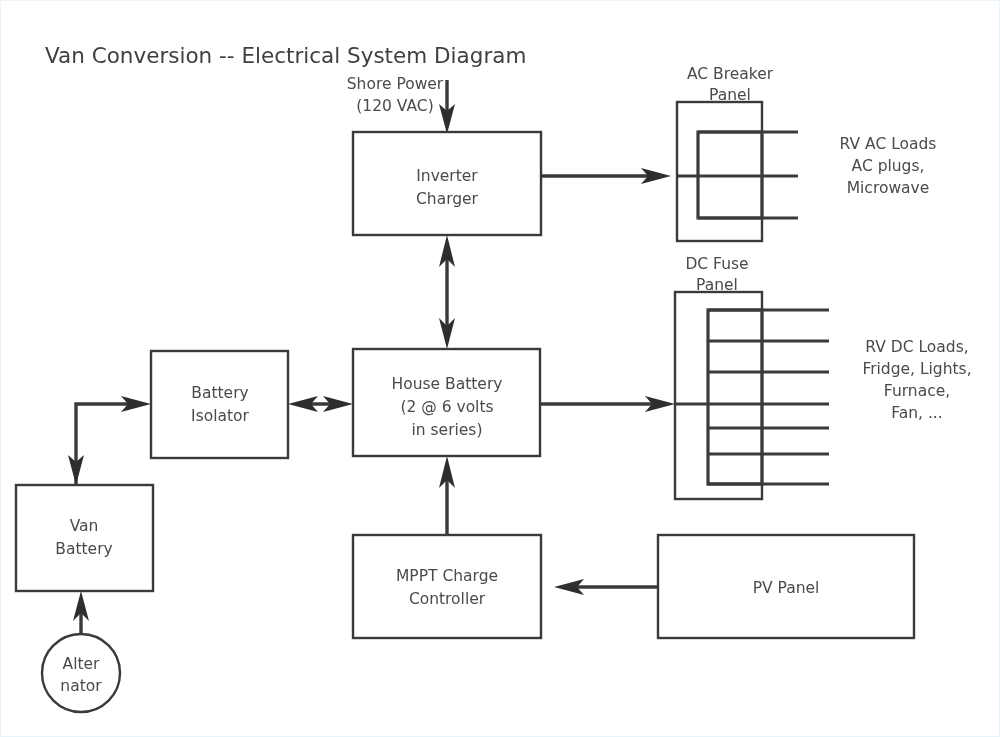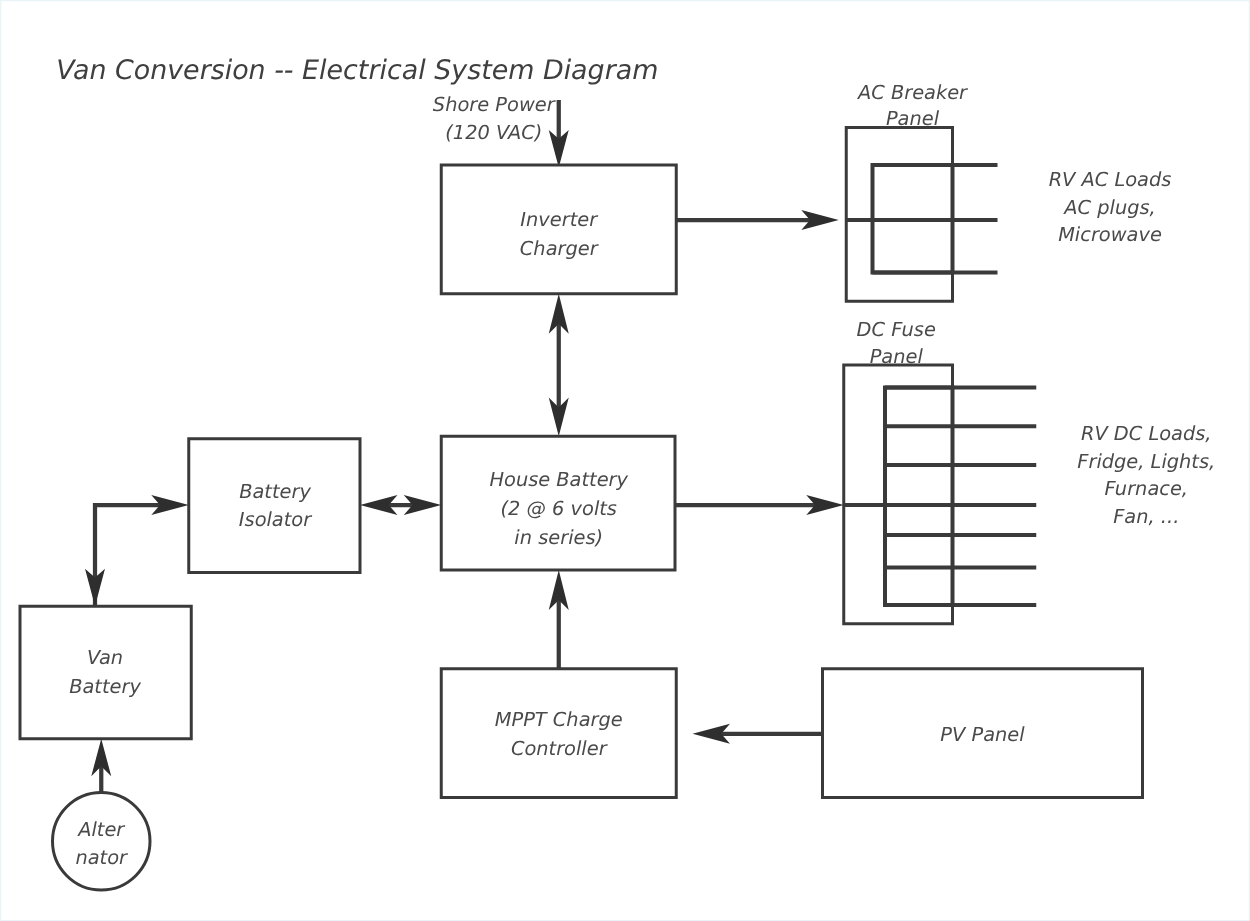--- a/index.html
+++ b/index.html
@@ -12,21 +12,20 @@
     font-family: "DejaVu Sans", sans-serif;
   }
   #canvas {
     position: relative;
     width: 1000px;
     height: 737px;
     background: #ffffff;
     box-sizing: border-box;
     border: 1px solid #e8f4f8;
     overflow: hidden;
-    font-style: italic;
   }
   svg#diagram {
     display: block;
     width: 1000px;
     height: 737px;
   }
   .box {
     fill: #ffffff;
     stroke: #3a3a3a;
     stroke-width: 2.4;

